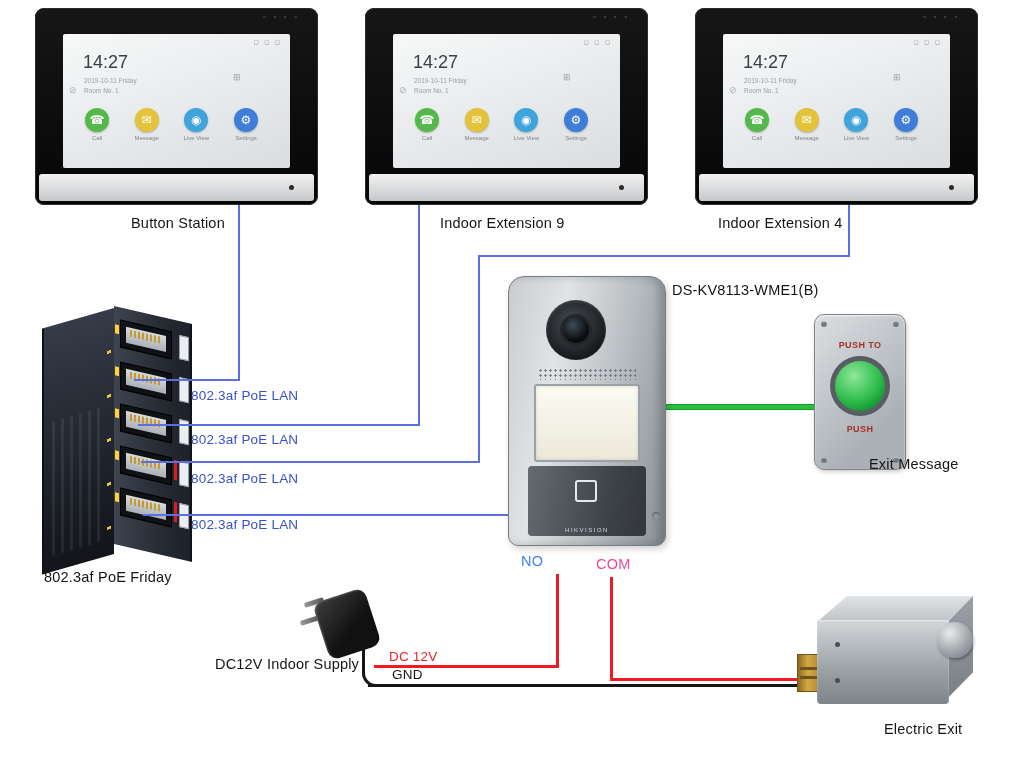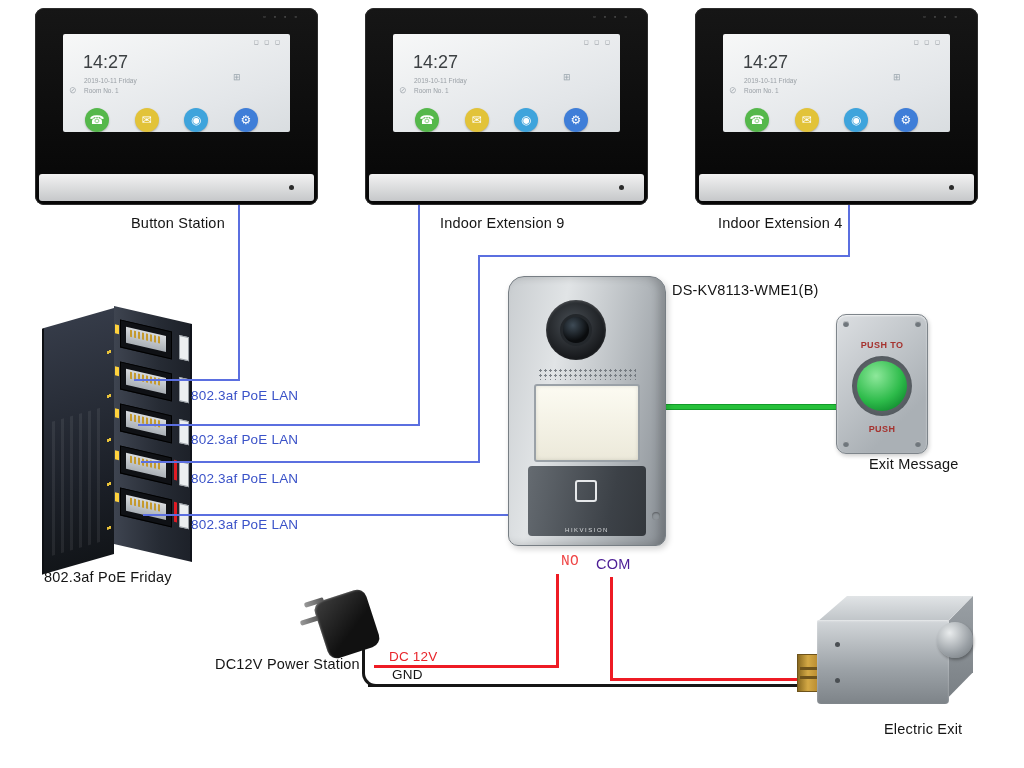--- a/index.html
+++ b/index.html
@@ -10,21 +10,21 @@
   .wire-green { border-top:1px solid #149a2a; border-bottom:1px solid #149a2a; }
   .dev { position:absolute; z-index:3; }
   .lbl { position:absolute; z-index:4; font-size:14.5px; color:#151515; white-space:nowrap; letter-spacing:.2px; }
   .lbl.small { font-size:13.5px; }
 
   
   .monitor { position:absolute; width:283px; height:197px; z-index:3;
              background:linear-gradient(180deg,#161616,#060606);
              border-radius:9px; box-shadow:inset 0 0 0 1px #2c2c2c; }
   .bezel-icons { position:absolute; top:5px; right:18px; font-size:7px; color:#777; letter-spacing:3px; }
-  .screen { position:absolute; left:28px; top:26px; width:227px; height:98px; border-radius:2px; overflow:hidden;
+  .screen { position:absolute; left:28px; top:26px; width:227px; height:134px; border-radius:2px; overflow:hidden;
             background:linear-gradient(160deg,#f7f8f8,#e3e6e9 70%,#d9dde0); }
   .scr-status { position:absolute; top:4px; right:8px; font-size:6px; color:#8a9097; letter-spacing:2px; }
   .scr-time { position:absolute; left:20px; top:18px; font-size:18px; color:#3c4043; }
   .scr-date { position:absolute; left:21px; top:43px; font-size:6.5px; color:#9aa0a6; }
   .scr-room { position:absolute; left:21px; top:53px; font-size:6.5px; color:#9aa0a6; }
   .scr-dnd { position:absolute; left:6px; top:51px; font-size:9px; color:#aab0b6; }
   .scr-contacts { position:absolute; left:170px; top:38px; font-size:9px; color:#9aa5ad; }
   .apps { position:absolute; left:12px; right:22px; top:74px; display:flex; justify-content:space-between; }
   .app { width:44px; display:flex; flex-direction:column; align-items:center; }
   .app-circle { width:24px; height:24px; border-radius:50%; display:flex; align-items:center; justify-content:center;
@@ -71,21 +71,21 @@
                 box-shadow:inset 0 0 4px rgba(0,0,0,.12); }
   .door-reader { position:absolute; left:20px; top:190px; width:118px; height:70px; border-radius:4px;
                  background:linear-gradient(100deg,#656b71,#3c4147 70%,#33373c); }
   .door-card { position:absolute; left:47px; top:14px; width:22px; height:22px; border:2px solid #e6e8ea; border-radius:3px; }
   .door-brand { position:absolute; left:0; right:0; bottom:3px; text-align:center; font-size:6px;
                 letter-spacing:1.5px; color:#d8dadc; }
   .door-btn { position:absolute; right:6px; top:236px; width:8px; height:8px; border-radius:50%;
               background:#8f959a; box-shadow:inset 0 1px 2px rgba(0,0,0,.4); }
 
   
-  .exit { left:836px; top:314px; width:92px; height:140px; }
+  .exit { left:814px; top:314px; width:92px; height:156px; }
   .exit-plate { position:absolute; inset:0; border-radius:10px; border:1px solid #7e858b;
                 background:linear-gradient(135deg,#dcdfe2,#aab0b5 75%);
                 box-shadow:inset 0 1px 2px rgba(255,255,255,.7), 1px 2px 4px rgba(0,0,0,.2); }
   .screw { position:absolute; width:6px; height:6px; border-radius:50%; background:#6f767c;
            box-shadow:inset 0 1px 1px rgba(255,255,255,.6); }
   .exit-line { position:absolute; left:0; right:0; text-align:center; font-size:9px; font-weight:bold; letter-spacing:.4px; }
   .exit-recess { position:absolute; left:16px; top:42px; width:60px; height:60px; border-radius:50%;
                  background:radial-gradient(circle,#767d83,#50565b 80%); }
   .exit-dome { position:absolute; left:5px; top:5px; width:50px; height:50px; border-radius:50%;
                background:radial-gradient(circle at 38% 30%, #8ee89b, #2dbb4a 55%, #108a2e 85%, #0a6b22); }
@@ -352,18 +352,18 @@
 
 <div class="lbl small" style="left: 191px; top: 388px; color: rgb(58, 82, 200);">802.3af PoE LAN</div>
 <div class="lbl small" style="left: 191px; top: 432px; color: rgb(58, 82, 200);">802.3af PoE LAN</div>
 <div class="lbl small" style="left: 191px; top: 471px; color: rgb(58, 82, 200);">802.3af PoE LAN</div>
 <div class="lbl small" style="left: 191px; top: 517px; color: rgb(58, 82, 200);">802.3af PoE LAN</div>
 
 <div class="lbl" style="left:44px;top:569px;">802.3af PoE Friday</div>
 <div class="lbl" style="left:672px;top:282px;">DS-KV8113-WME1(B)</div>
 <div class="lbl" style="left:869px;top:456px;">Exit Message</div>
 <div class="lbl" style="left:884px;top:721px;">Electric Exit</div>
-<div class="lbl" style="left:215px;top:656px;">DC12V Power Station</div>
+<div class="lbl" style="left:215px;top:656px;">DC12V Indoor Supply</div>
 
 <div class="lbl small" style="left: 389px; top: 649px; color: rgb(232, 37, 43);">DC 12V</div>
 <div class="lbl small" style="left:392px;top:667px;">GND</div>
-<div class="lbl" style="left: 561px; top: 553px; color: #ef4444; font-family: Liberation Mono, monospace;">NO</div>
-<div class="lbl" style="left: 596px; top: 556px; color: #4c1d95;">COM</div>
+<div class="lbl" style="left: 521px; top: 553px; color: #3b82f6;">NO</div>
+<div class="lbl" style="left: 596px; top: 556px; color: #ec4899;">COM</div>
 
 </body></html>

